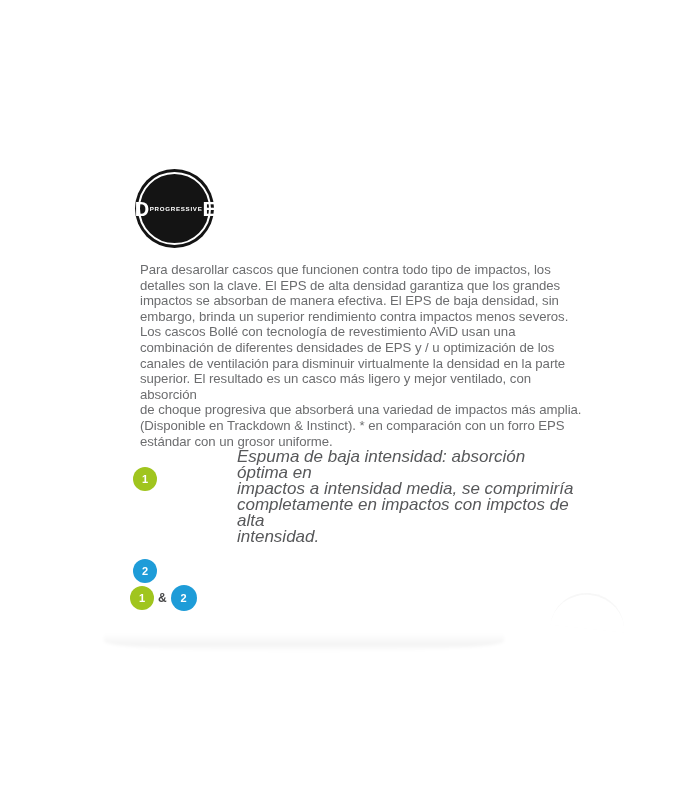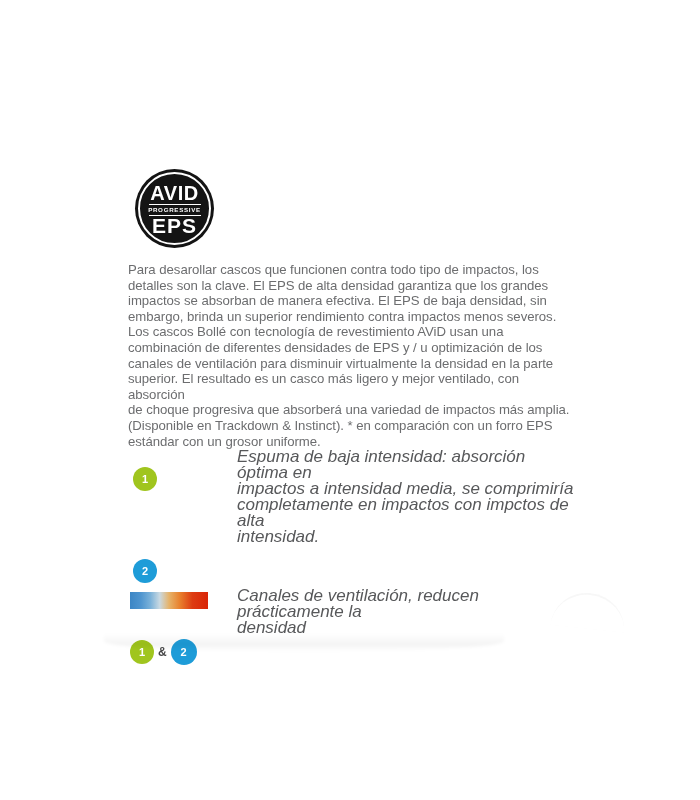--- a/index.html
+++ b/index.html
@@ -17,21 +17,21 @@
     width: 79px; height: 79px;
     background: #141414;
     border-radius: 50%;
     padding: 3px;
   }
   .logo-inner {
     width: 100%; height: 100%;
     border: 2px solid #ffffff;
     background: #141414;
     border-radius: 50%;
-    display: flex; flex-direction: column;
+    display: flex; 
     align-items: center; justify-content: center;
     color: #ffffff;
   }
   .logo-avid {
     font-size: 20px; font-weight: bold; letter-spacing: 0.5px;
     line-height: 20px; margin-top: 1px;
   }
   .logo-rule {
     width: 52px; height: 1px; background: #ffffff; margin: 1px 0;
   }
@@ -39,21 +39,21 @@
     font-size: 6.2px; font-weight: bold; letter-spacing: 0.7px;
     line-height: 8px;
   }
   .logo-eps {
     font-size: 21px; font-weight: bold; letter-spacing: 1px;
     line-height: 18px;
   }
 
   
   .description {
-    position: absolute; left: 128px; top: 262px;
+    position: absolute; left: 140px; top: 262px;
     width: 446px;
     color: #6c6d6f;
     font-size: 13.2px; line-height: 15.6px;
     letter-spacing: -0.05px;
     white-space: pre-line;
   }
 
   
   .legend {
     position: absolute; left: 128px; top: 449px;
@@ -155,27 +155,20 @@
 completamente en impactos con impctos de alta
 intensidad.</div>
   </div>
 
   <div class="legend-row row-2">
     <div class="legend-icon-cell">
       <div class="num-circle blue">2</div>
     </div>
   </div>
 
-  <div class="legend-row row-3">
-    <div class="legend-icon-cell">
-      <div class="gradient-bar"></div>
-    </div>
-    <div class="legend-text">Canales de ventilación, reducen prácticamente la
-densidad</div>
-  </div>
 
   <div class="legend-row row-4">
     <div class="legend-icon-cell pair-cell">
       <div class="num-circle green">1</div>
       <span class="amp">&amp;</span>
       <div class="num-circle blue">2</div>
     </div>
   </div>
 
 </div>

